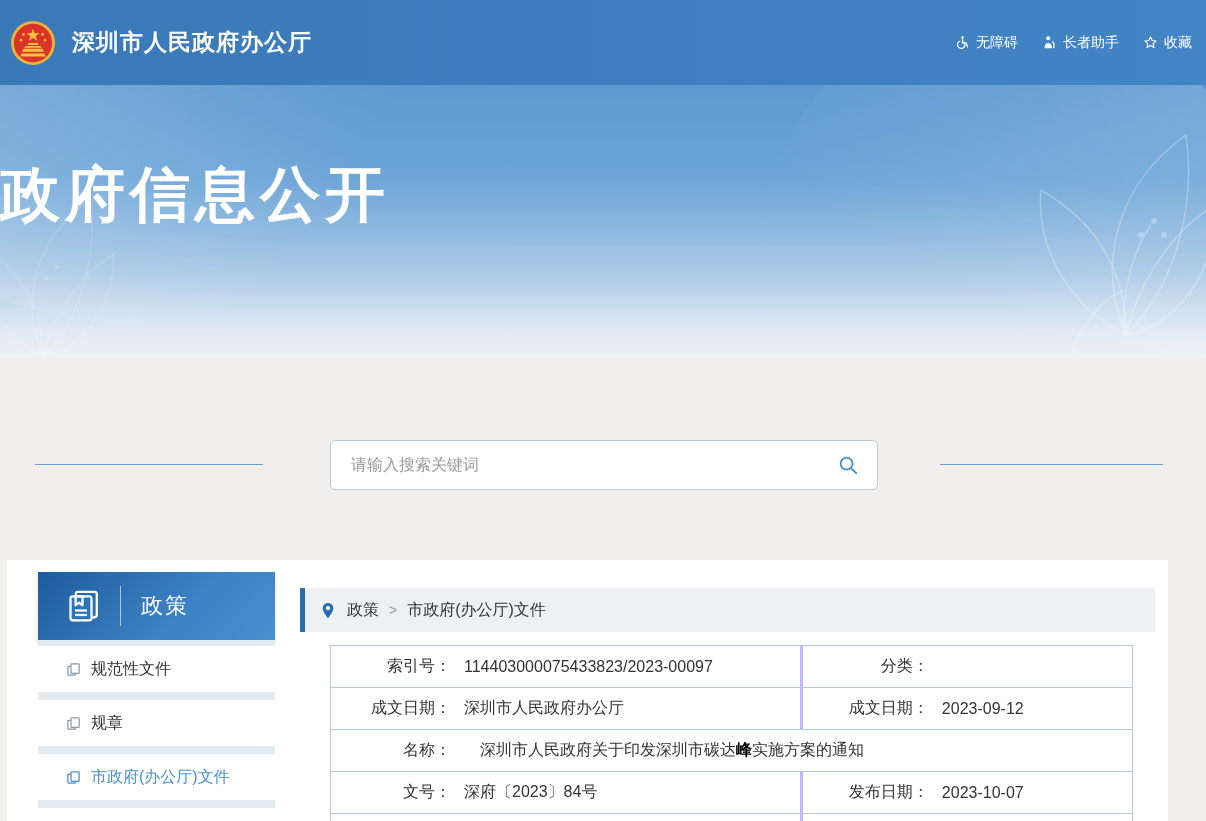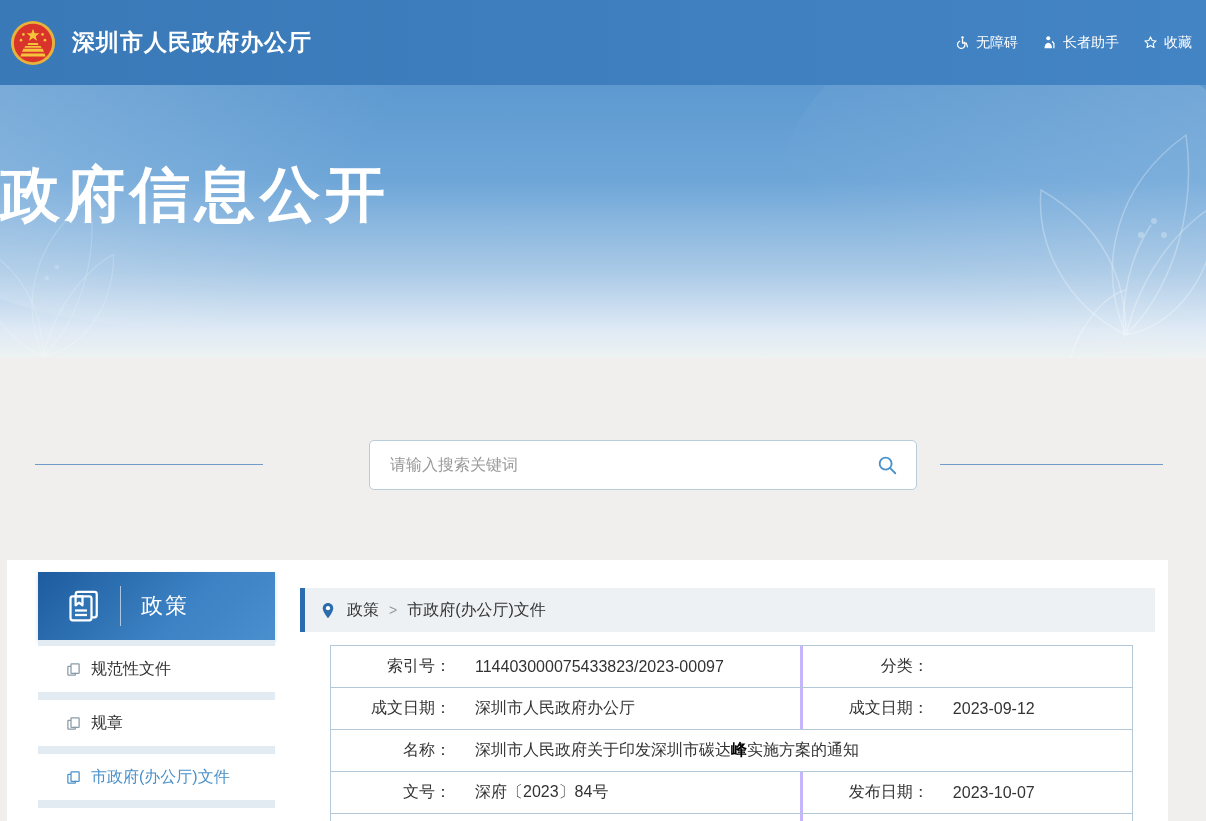--- a/index.html
+++ b/index.html
@@ -25,21 +25,21 @@
   .flower { position:absolute; pointer-events:none; }
   .flower.right { right:-10px; top:10px; width:300px; height:280px; opacity:.55; }
   .flower.left { left:-40px; bottom:-30px; width:260px; height:220px; opacity:.3; }
 
   
   .content { position:relative; height:463px; background:#f0efee; }
   .deco-line { position:absolute; top:106px; height:1px; background:#6f9cc9; }
   .deco-line.l { left:35px; width:228px; }
   .deco-line.r { left:940px; width:223px; }
   .search-box { position:absolute; left:330px; top:82px; width:548px; height:50px; background:#fff;
-    border:1px solid #b8ccd9; border-radius:5px; display:flex; align-items:center; padding:0 18px 0 20px;margin-left:39px; }
+    border:1px solid #b8ccd9; border-radius:5px; display:flex; align-items:center; padding:0 18px 0 20px; }
   .search-box input { flex:1; border:none; outline:none; font-size:16px; color:#333; background:transparent; font-family:inherit; }
   .search-box input::placeholder { color:#999; }
   .search-box .mag { width:22px; height:22px; cursor:pointer; flex:0 0 auto; }
 
   .card { position:absolute; left:7px; top:202px; width:1161px; height:640px; background:#fff; }
 
   
   .sidebar { position:absolute; left:31px; top:12px; width:237px; }
   .sb-head { height:68px; background:linear-gradient(135deg,#1d5c9e 0%,#3c82c4 60%,#4a90cf 100%);
     display:flex; align-items:center; padding-left:28px; box-shadow:0 2px 4px rgba(0,0,0,.15); }
@@ -62,24 +62,24 @@
   .crumb-sep { margin:0 10px; color:#999; font-size:14px; }
   .crumb.current { cursor:default; }
 
   
   .doc-table { margin:13px 0 0 30px; width:803px; border:1px solid #b3c9da; font-size:16px; }
   .trow { display:flex; border-top:1px solid #b3c9da; }
   .trow:first-child { border-top:none; }
   .tcell { height:41px; display:flex; align-items:center; }
   .tcell.lft { width:470px; }
   .tcell.rgt { width:333px; border-left:3px solid #c4b5fd; }
-  .tcell.full { width:803px; }
+  .tcell.full { width:803px;gap:16px; }
   .tlabel { display:inline-block; width:120px; text-align:right; flex:0 0 auto; }
   .tcell.rgt .tlabel { width:126px; }
-  .tvalue { margin-left:24px; white-space:nowrap;text-align:center; }
+  .tvalue { margin-left:13px; white-space:nowrap;text-align:center; }
   .hl { font-weight:bold; color:#000; }
 </style>
 </head>
 <body>
 
 <div class="topbar">
   <svg class="emblem" viewBox="0 0 48 48">
     <circle cx="24" cy="24" r="23" fill="#e8b33a"></circle>
     <circle cx="24" cy="24" r="20" fill="#d9342b"></circle>
     <polygon fill="#f5c33c" points="24,9 25.7,13.8 30.7,13.9 26.8,16.9 28.2,21.7 24,18.8 19.8,21.7 21.2,16.9 17.3,13.9 22.3,13.8"></polygon>

